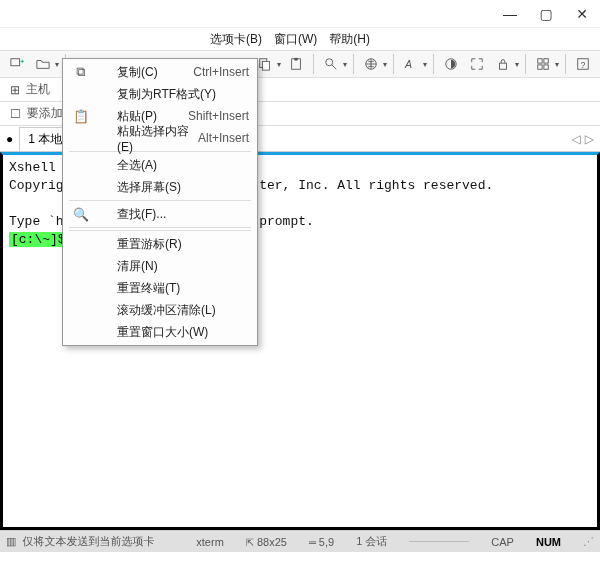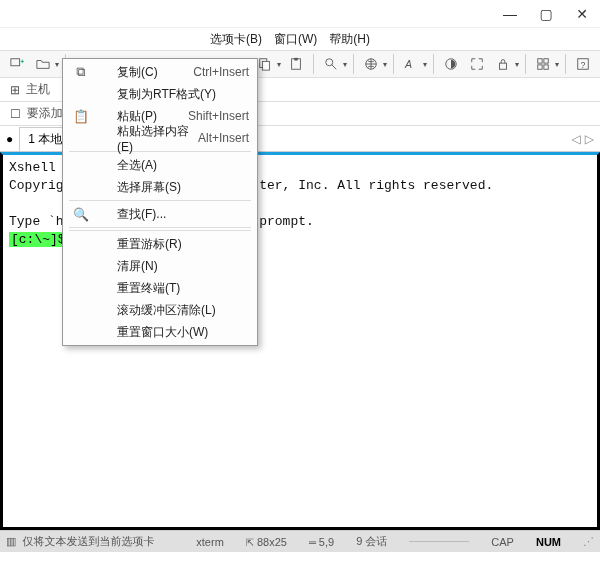--- a/index.html
+++ b/index.html
@@ -185,21 +185,21 @@
 
 <div class="statusbar">
   <div class="left">
     <span>▥</span>
     <span>仅将文本发送到当前选项卡</span>
   </div>
   <div class="right">
     <span>xterm</span>
     <span><span style="font-size:10px">⇱ </span><span>88x25</span></span>
     <span><span style="font-size:10px">═ </span><span>5,9</span></span>
-    <span>9 会话</span>
+    <span>1 会话</span>
     <span style="display:inline-block;width:60px;border-top:1px solid #bbb;height:1px"></span>
     <span>CAP</span>
     <span style="color:#000;font-weight:bold">NUM</span>
     <span style="color:#888">⋰</span>
   </div>
 </div>
 
 <div class="context-menu">
   <div class="row hover">
     <span class="ico">⧉</span>

